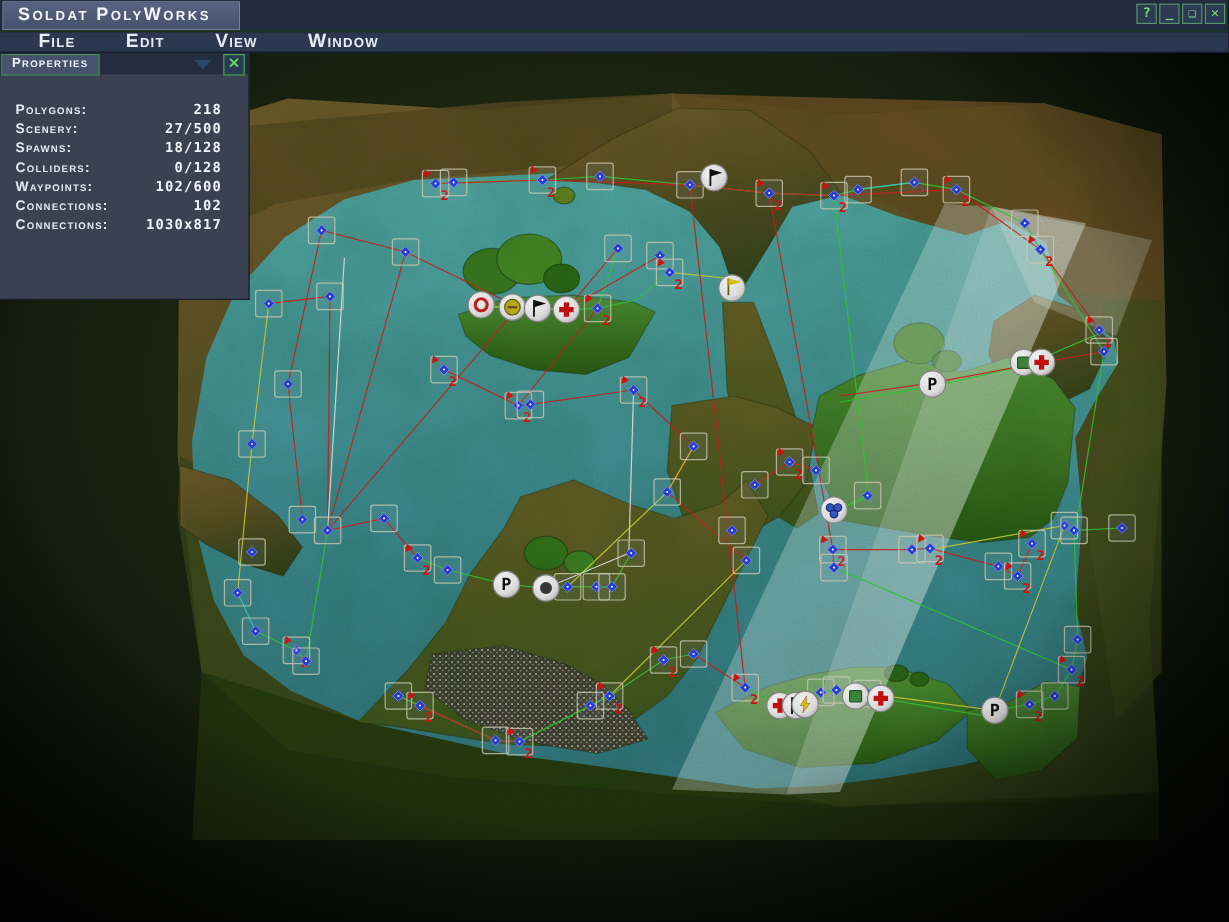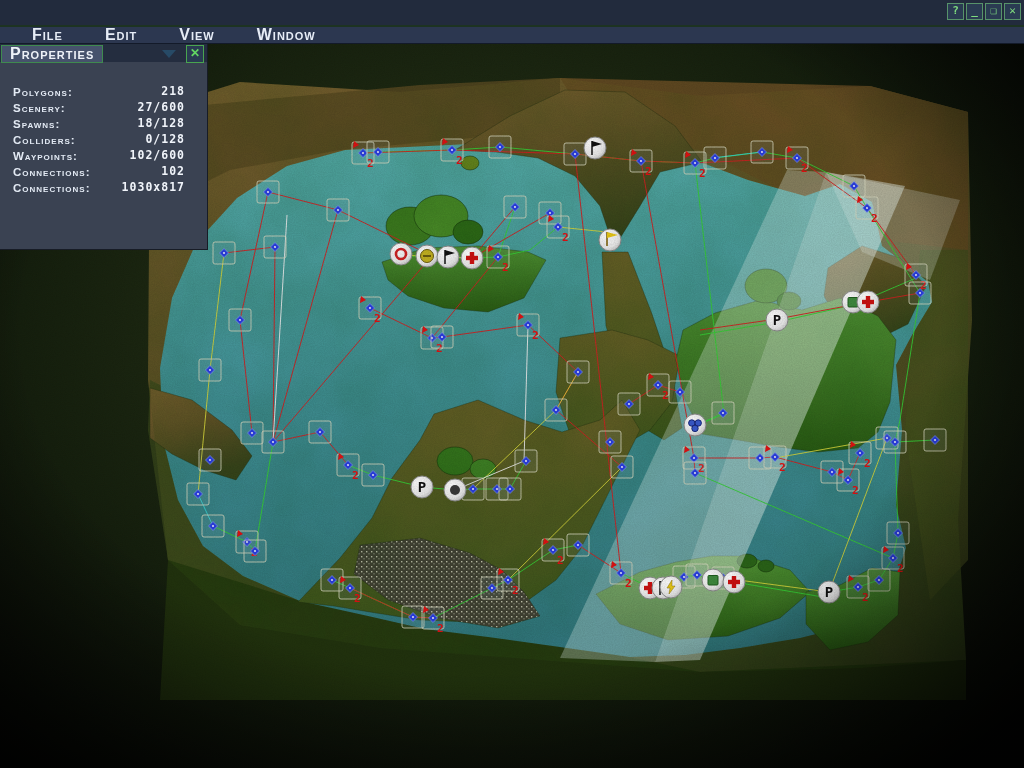--- a/index.html
+++ b/index.html
@@ -20,21 +20,21 @@
   .menubar{position:absolute;top:27px;left:0;width:1024px;height:16px;background:#2c3750;
            border-bottom:1px solid #131a29;z-index:30;display:flex;gap:30px;padding-left:26px;}
   .menu-item{color:#e6ecf6;font-variant:small-caps;font-weight:bold;font-size:16px;
              letter-spacing:1px;line-height:16px;padding:0 6px;}
   
   .panel{position:absolute;left:0;top:44px;width:207px;height:205px;background:#3a4252;
          border-right:1px solid #171c26;border-bottom:1px solid #171c26;z-index:20;}
   .panel-titlebar{position:relative;height:18px;background:#242d3f;}
   .panel-tab{position:absolute;left:1px;top:1px;height:16px;background:#46526c;
              border:1px solid #3f8a4f;color:#eef2f8;font-variant:small-caps;font-weight:bold;
-             font-size:16px;letter-spacing:1px;line-height:15px;padding:0 8px;}
+             font-size:11px;letter-spacing:1px;line-height:15px;padding:0 8px;}
   .panel-dropdown{position:absolute;right:31px;top:6px;width:0;height:0;
                   border-left:7px solid transparent;border-right:7px solid transparent;
                   border-top:8px solid #274a66;}
   .panel-close{position:absolute;right:3px;top:1px;width:16px;height:16px;background:#2a3b52;
                border:1px solid #49a54f;color:#62d762;font-weight:bold;font-size:12px;
                line-height:14px;text-align:center;}
   .panel-body{padding:22px 22px 0 13px;}
   .prop-row{display:flex;justify-content:space-between;height:16px;line-height:16px;text-align:center;}
   .prop-label{color:#e3eaf4;font-variant:small-caps;font-weight:bold;font-size:11.5px;letter-spacing:1px;}
   .prop-value{color:#f0f4fa;font:bold 11.5px "DejaVu Sans Mono",monospace;letter-spacing:1px;}
@@ -706,20 +706,21 @@
         <g>
           <circle cx="829" cy="592" r="11" fill="url(#iconGrad)" stroke="#8a8a8a" stroke-width="1"></circle>
           <text x="829" y="597" fill="#111" text-anchor="middle" font-family="DejaVu Sans Mono, monospace" font-size="14" font-weight="bold">P</text>
         </g>
       </g>
       <rect x="0" y="0" width="1024" height="768" filter="url(#grain)" opacity="0.20"></rect>
       <rect x="0" y="0" width="1024" height="768" fill="url(#vignette)"></rect>
     </svg>
 
   <div class="titlebar">
+    <div class="title-tab">Soldat PolyWorks</div>
     <div class="win-buttons" id="winButtons">
         <div class="win-btn">?</div>
         <div class="win-btn">_</div>
         <div class="win-btn">❏</div>
         <div class="win-btn">✕</div>
       </div>
   </div>
 
   <div class="menubar" id="menuBar">
       <div class="menu-item">File</div>
@@ -734,21 +735,21 @@
       <div class="panel-dropdown"></div>
       <div class="panel-close">✕</div>
     </div>
     <div class="panel-body" id="propBody">
         <div class="prop-row">
           <span class="prop-label">Polygons:</span>
           <span class="prop-value">218</span>
         </div>
         <div class="prop-row">
           <span class="prop-label">Scenery:</span>
-          <span class="prop-value">27/600</span>
+          <span class="prop-value">27/500</span>
         </div>
         <div class="prop-row">
           <span class="prop-label">Spawns:</span>
           <span class="prop-value">18/128</span>
         </div>
         <div class="prop-row">
           <span class="prop-label">Colliders:</span>
           <span class="prop-value">0/128</span>
         </div>
         <div class="prop-row">

